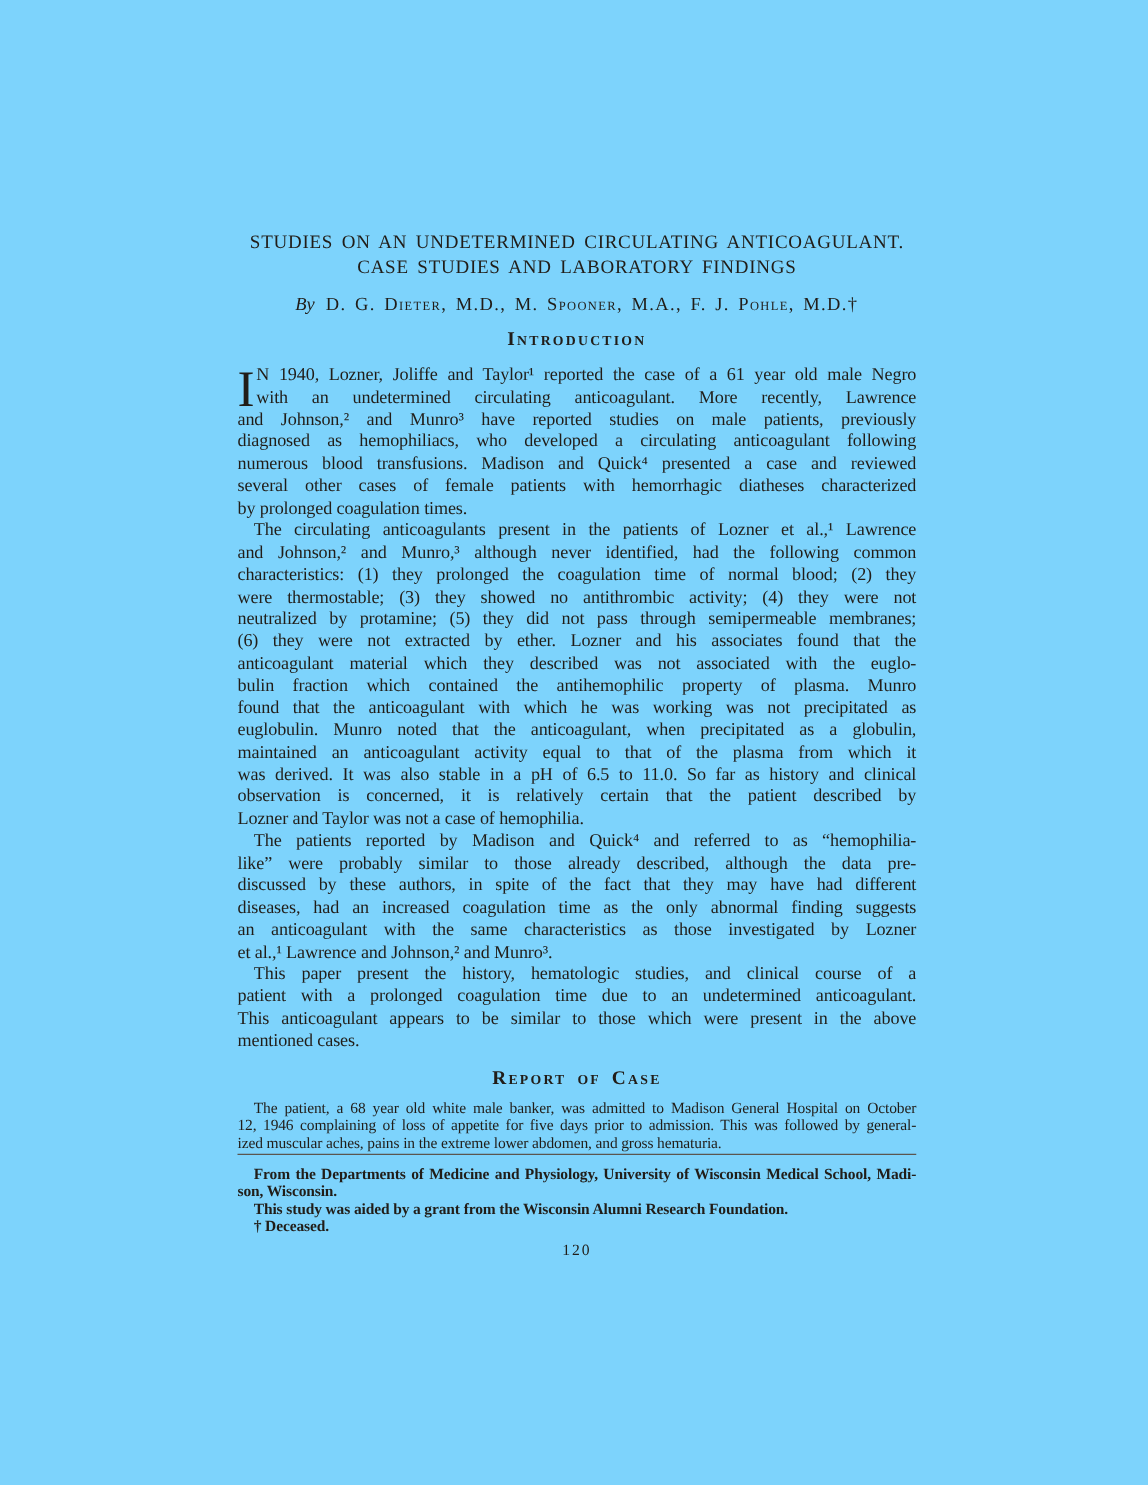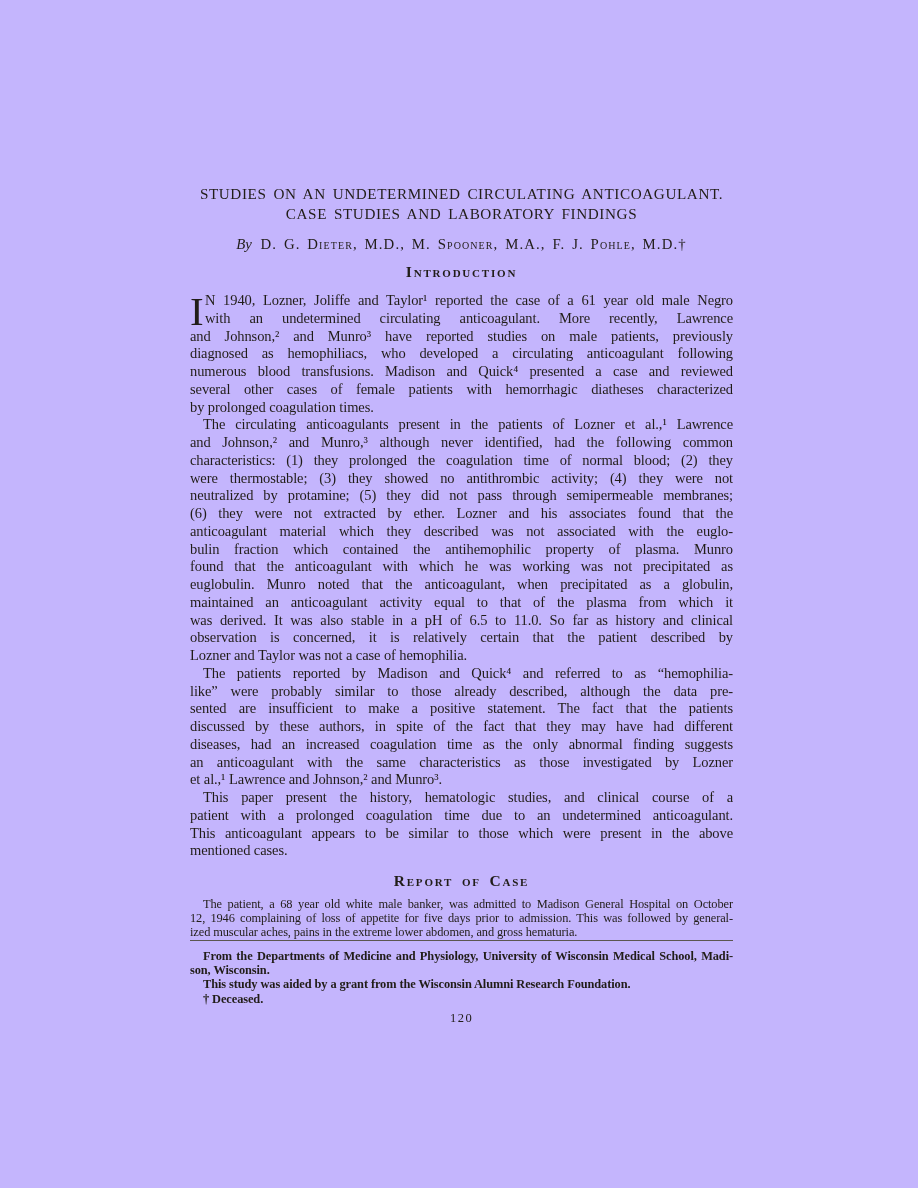--- a/index.html
+++ b/index.html
@@ -1,21 +1,21 @@
 <!DOCTYPE html>
 <html><head>
 <meta charset="utf-8">
 <style>
   html, body { margin: 0; padding: 0; }
   body { background: #ffffff; }
   .page {
     position: relative;
     width: 918px;
     height: 1188px;
-    background: #c4b5fd;
+    background: #7dd3fc;
     overflow: hidden;
     font-family: "Liberation Serif", "DejaVu Serif", serif;
     color: #211d18;
   }
   .column {
     position: absolute;
     left: 190px;
     top: 184px;
     width: 543px;
   }
@@ -142,21 +142,20 @@
         <div class="jl">euglobulin. Munro noted that the anticoagulant, when precipitated as a globulin,</div>
         <div class="jl">maintained an anticoagulant activity equal to that of the plasma from which it</div>
         <div class="jl">was derived. It was also stable in a pH of 6.5 to 11.0. So far as history and clinical</div>
         <div class="jl">observation is concerned, it is relatively certain that the patient described by</div>
         <div class="jl last">Lozner and Taylor was not a case of hemophilia.</div>
       </div>
 
       <div>
         <div class="jl ind">The patients reported by Madison and Quick⁴ and referred to as “hemophilia-</div>
         <div class="jl">like” were probably similar to those already described, although the data pre-</div>
-        <div class="jl">sented are insufficient to make a positive statement.  The fact that the patients</div>
         <div class="jl">discussed by these authors, in spite of the fact that they may have had different</div>
         <div class="jl">diseases, had an increased coagulation time as the only abnormal finding suggests</div>
         <div class="jl">an anticoagulant with the same characteristics as those investigated by Lozner</div>
         <div class="jl last">et al.,¹ Lawrence and Johnson,² and Munro³.</div>
       </div>
 
       <div>
         <div class="jl ind">This paper present the history, hematologic studies, and clinical course of a</div>
         <div class="jl">patient with a prolonged coagulation time due to an undetermined anticoagulant.</div>
         <div class="jl">This anticoagulant appears to be similar to those which were present in the above</div>

